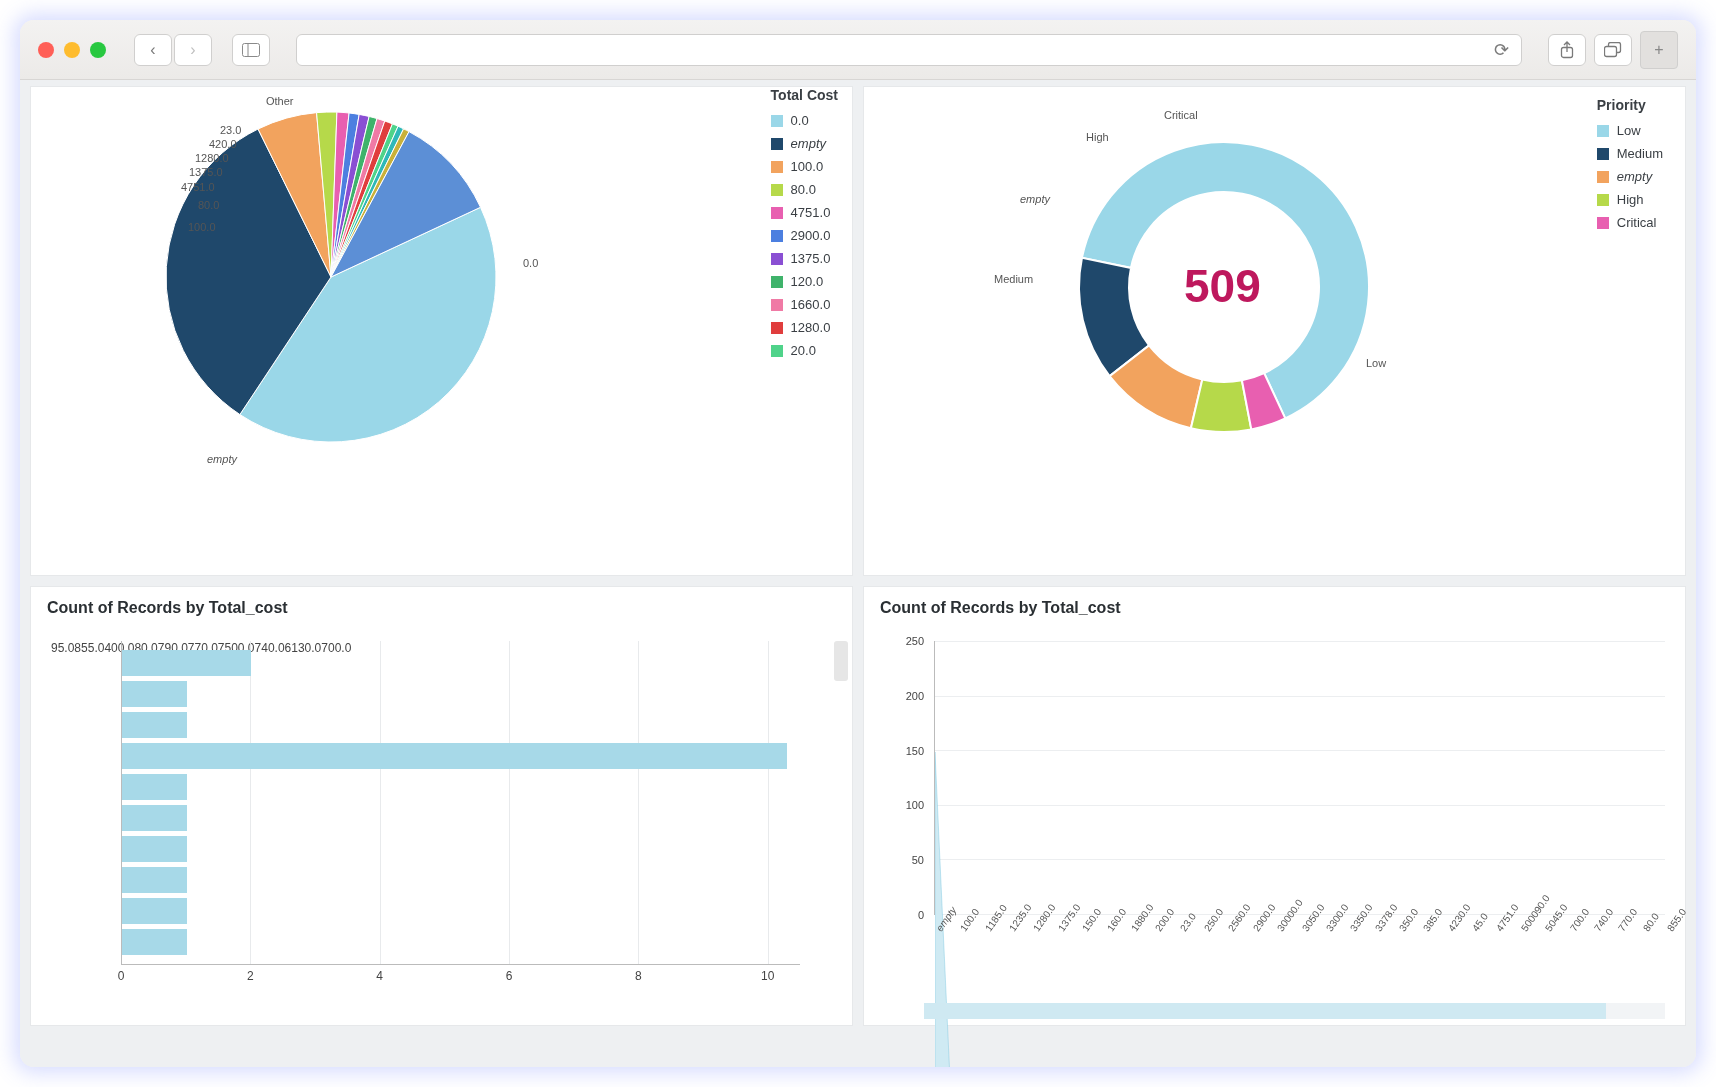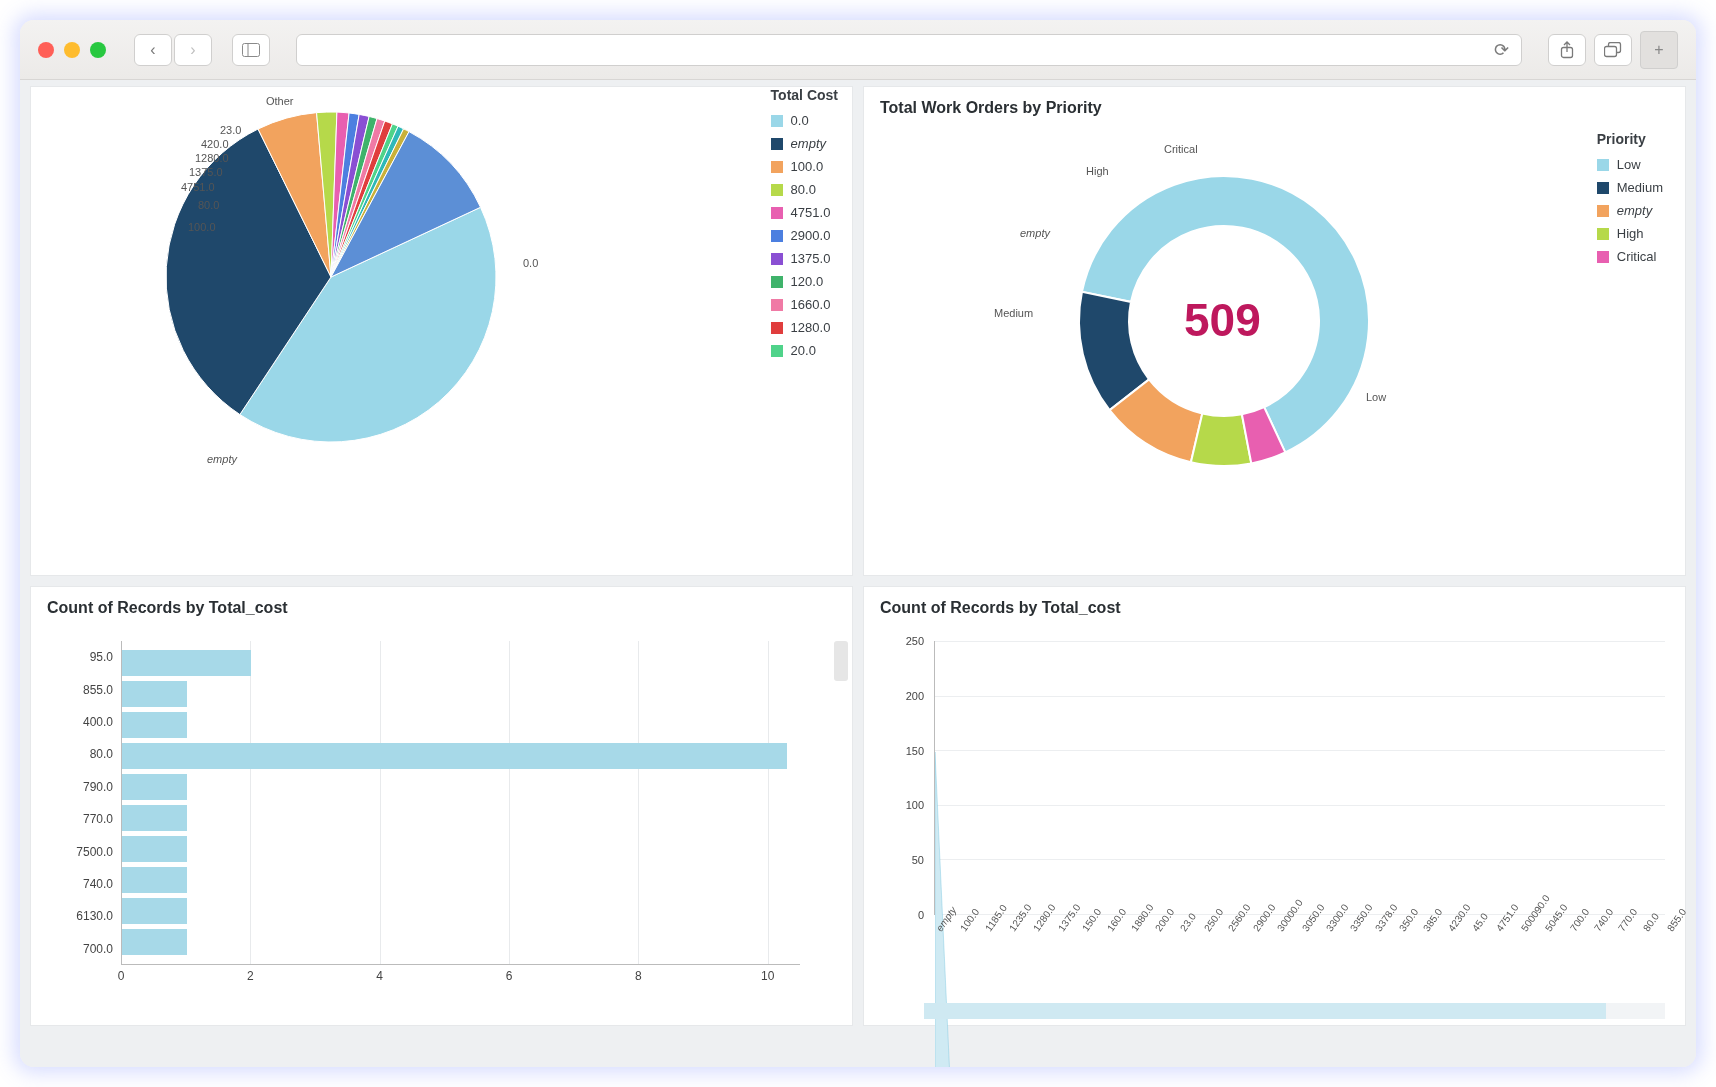--- a/index.html
+++ b/index.html
@@ -66,21 +66,21 @@
   .legend.top-right { top:10px; right:18px; }
   .leg-title { font-weight:700; font-size:14px; margin-bottom:10px; }
   .leg-item { display:flex; align-items:center; gap:8px; margin-bottom:8px; font-size:13px;}
   .sw { width:12px; height:12px; }
   .italic { font-style: italic; }
   
   .callout { position:absolute; font-size:11px; color:#555; white-space:nowrap;}
   
   .bar-chart { position:absolute; inset:20px 40px 20px 20px; }
   .bar-axis-y { position:absolute; left:0; top:0; bottom:40px; width:70px;
-    display:flex; flex-direction:column; justify-content:space-around; text-align:right;
+    display:flex; flex-direction:row; justify-content:space-around; text-align:right;
     font-size:12px; color:#444; padding-right:8px;}
   .bar-plot { position:absolute; left:70px; right:12px; top:0; bottom:40px;
     border-left:1px solid #bbb; border-bottom:1px solid #bbb;
     display:flex; flex-direction:column; justify-content:space-around; padding:6px 0;}
   .bar-grid { position:absolute; left:70px; right:12px; top:0; bottom:40px; pointer-events:none;}
   .vgl { position:absolute; top:0; bottom:0; width:1px; background:#e8eaec;}
   .hbar { height:26px; background:#a7d9e8; }
   .bar-xaxis { position:absolute; left:70px; right:12px; bottom:16px; height:20px;
     font-size:12px; color:#444; }
   .bar-xaxis span { position:absolute; transform:translateX(-50%);}
@@ -167,21 +167,21 @@
             <path d="M 0 0 L 46.029186000113675 -158.44972084597353 A 165 165 0 0 1 53.79363236232944 -155.98475924674995 Z" fill="#f07aa5" stroke="#fff" stroke-width="1"></path>
             <path d="M 0 0 L 53.79363236232944 -155.98475924674995 A 165 165 0 0 1 61.42695333626744 -153.13957491068084 Z" fill="#e03d3d" stroke="#fff" stroke-width="1"></path>
             <path d="M 0 0 L 61.42695333626744 -153.13957491068084 A 165 165 0 0 1 67.05468663433159 -150.76030313173158 Z" fill="#4fd38a" stroke="#fff" stroke-width="1"></path>
             <path d="M 0 0 L 67.05468663433159 -150.76030313173158 A 165 165 0 0 1 72.59047110708926 -148.17430109317488 Z" fill="#2fb8b8" stroke="#fff" stroke-width="1"></path>
             <path d="M 0 0 L 72.59047110708926 -148.17430109317488 A 165 165 0 0 1 78.02671580296094 -145.38511485363267 Z" fill="#c9b13a" stroke="#fff" stroke-width="1"></path>
             <path d="M 0 0 L 78.02671580296094 -145.38511485363267 A 165 165 0 0 1 149.5407848610474 -69.7320131872151 Z" fill="#5c8fd6" stroke="#fff" stroke-width="1"></path>
           </svg>
 
         <div class="callout" style="left:235px;top:8px">Other</div>
         <div class="callout" style="left:189px;top:37px">23.0</div>
-        <div class="callout" style="left:170px;top:51px">420.0</div>
+        <div class="callout" style="left:178px;top:51px">420.0</div>
         <div class="callout" style="left:164px;top:65px">1280.0</div>
         <div class="callout" style="left:158px;top:79px">1375.0</div>
         <div class="callout" style="left:150px;top:94px">4751.0</div>
         <div class="callout" style="left:167px;top:112px">80.0</div>
         <div class="callout" style="left:157px;top:134px">100.0</div>
         <div class="callout italic" style="left:176px;top:366px">empty</div>
         <div class="callout" style="left:492px;top:170px">0.0</div>
 
         <div class="legend top-right" style="right:14px;top:0">
           <div class="leg-title">Total Cost</div>
@@ -229,21 +229,20 @@
               <div class="leg-item">
                 <span class="sw" style="background: rgb(79, 211, 138);"></span>
                 <span>20.0</span>
               </div>
             </div>
         </div>
       </div>
     </div>
 
     <div class="card">
-      <div class="card-title">Total Work Orders by Priority</div>
       <div class="card-content">
         <svg id="donut-svg" width="340" height="340" viewBox="-170 -170 340 340" style="position:absolute;left:190px;top:30px">
             <path d="M -142.03781131106908 -29.159220805109634 A 145 145 0 1 1 61.27964795240142 131.41462912031423 L 40.14873486536645 86.09923976848174 A 95 95 0 1 0 -93.0592556865625 -19.10431707920976 Z" fill="#9ad7e8" stroke="#fff" stroke-width="2"></path>
             <path d="M -114.40527989341305 89.08665406507205 A 145 145 0 0 1 -142.03781131106908 -29.159220805109634 L -93.0592556865625 -19.10431707920976 A 95 95 0 0 0 -74.95518337844304 58.36711818056445 Z" fill="#1f486b" stroke="#fff" stroke-width="2"></path>
             <path d="M -33.092481624276374 141.1732540531206 A 145 145 0 0 1 -114.40527989341305 89.08665406507205 L -74.95518337844304 58.36711818056445 A 95 95 0 0 0 -21.681281064181075 92.49282162101004 Z" fill="#f2a35e" stroke="#fff" stroke-width="2"></path>
             <path d="M 27.306050460983446 142.40568671307415 A 145 145 0 0 1 -33.092481624276374 141.1732540531206 L -21.681281064181075 92.49282162101004 A 95 95 0 0 0 17.890170991678808 93.30027750166927 Z" fill="#b6d94a" stroke="#fff" stroke-width="2"></path>
             <path d="M 61.27964795240144 131.41462912031423 A 145 145 0 0 1 27.306050460983446 142.40568671307415 L 17.890170991678808 93.30027750166927 A 95 95 0 0 0 40.148734865366464 86.09923976848174 Z" fill="#e85fb0" stroke="#fff" stroke-width="2"></path>
           </svg>
         <div class="center-num" style="left:320px;top:172px">509</div>
 

